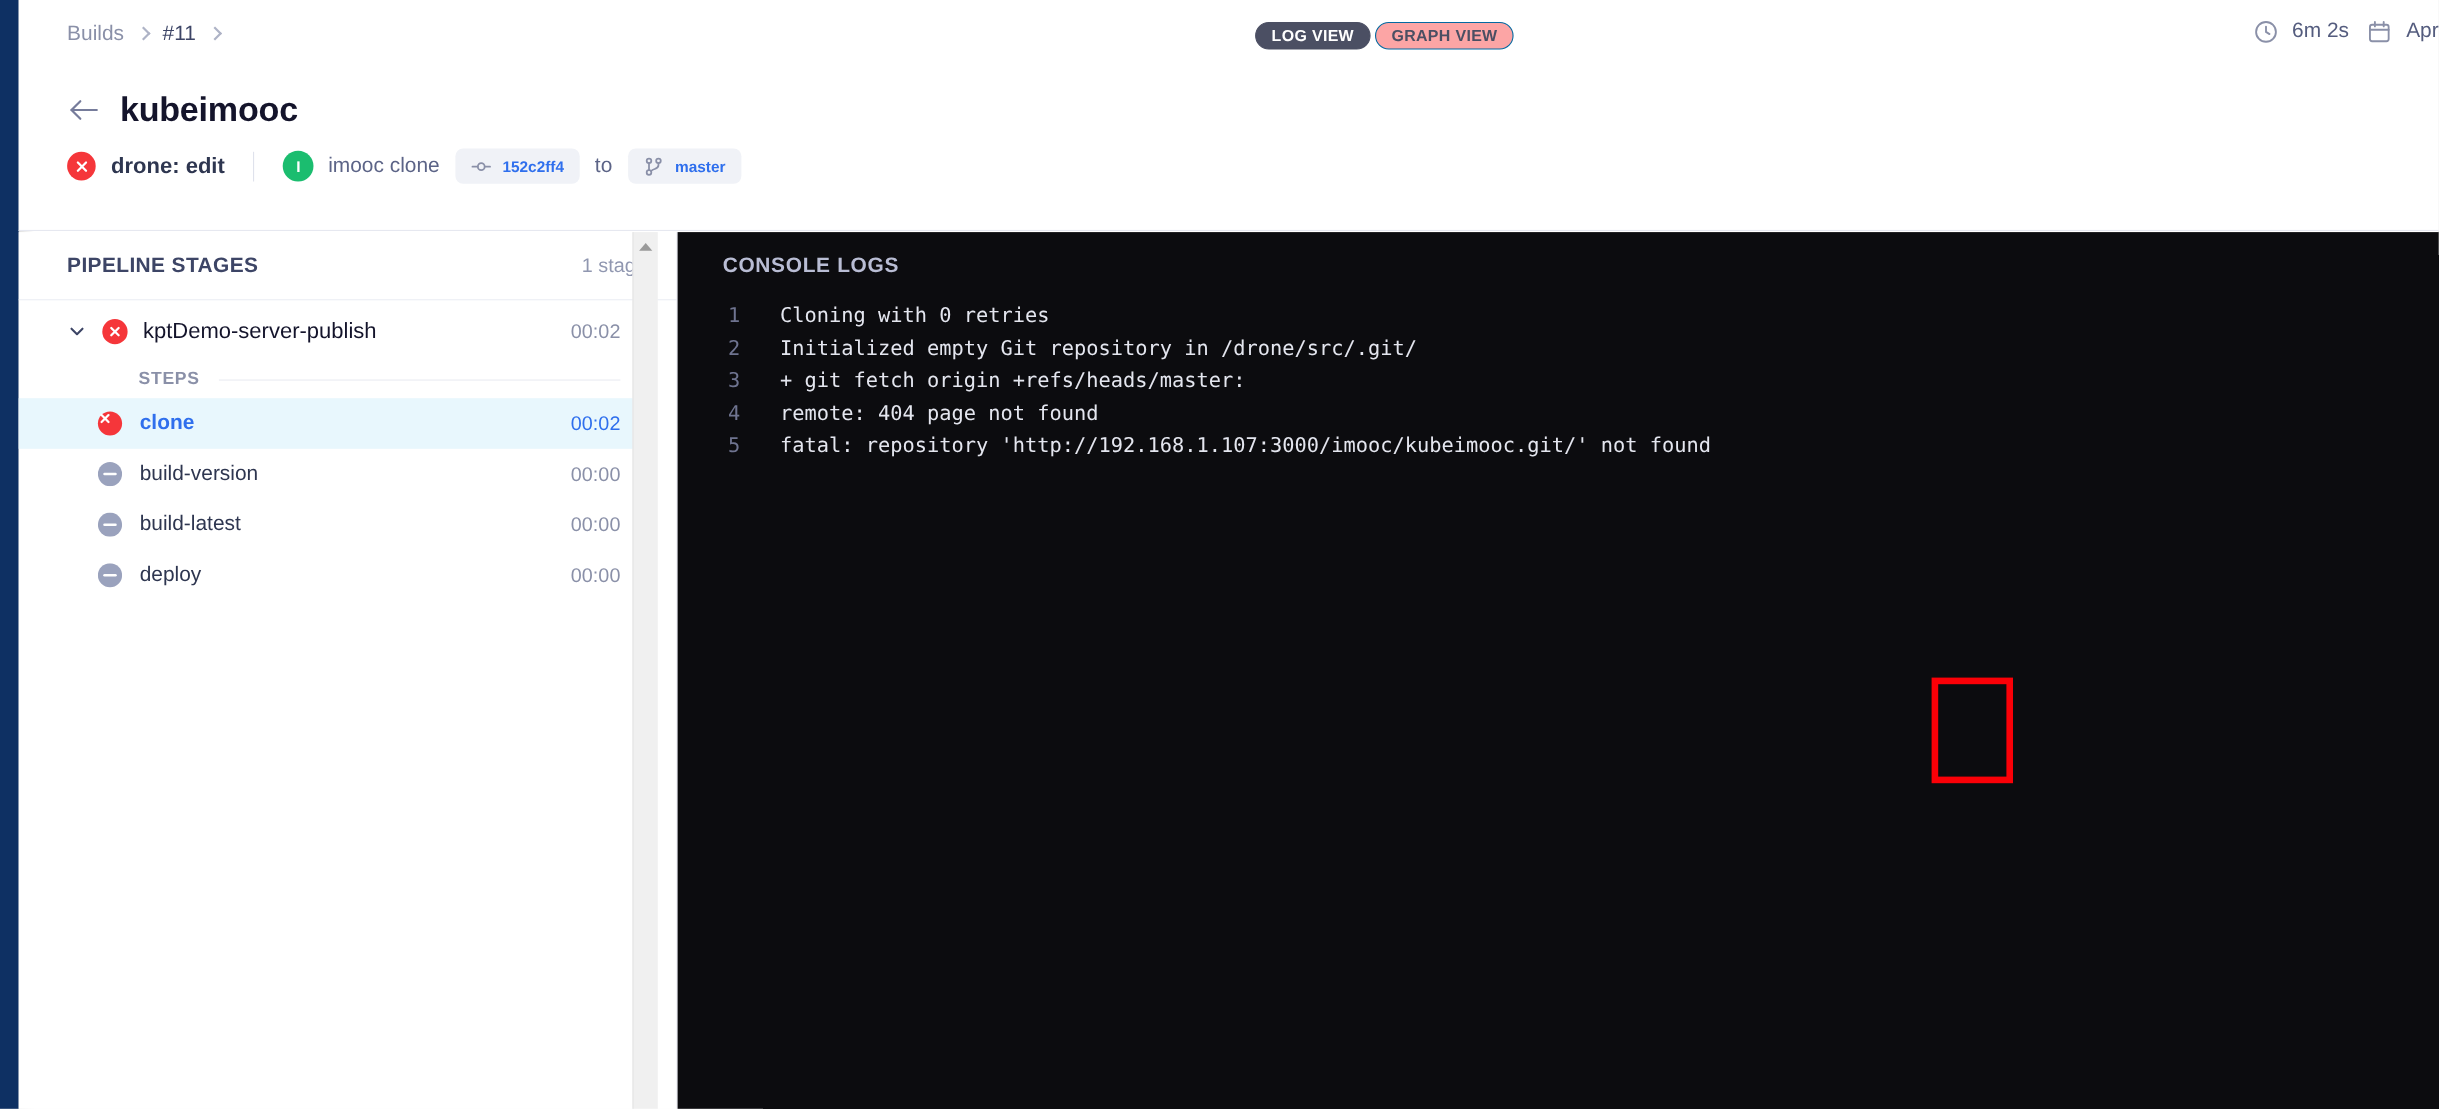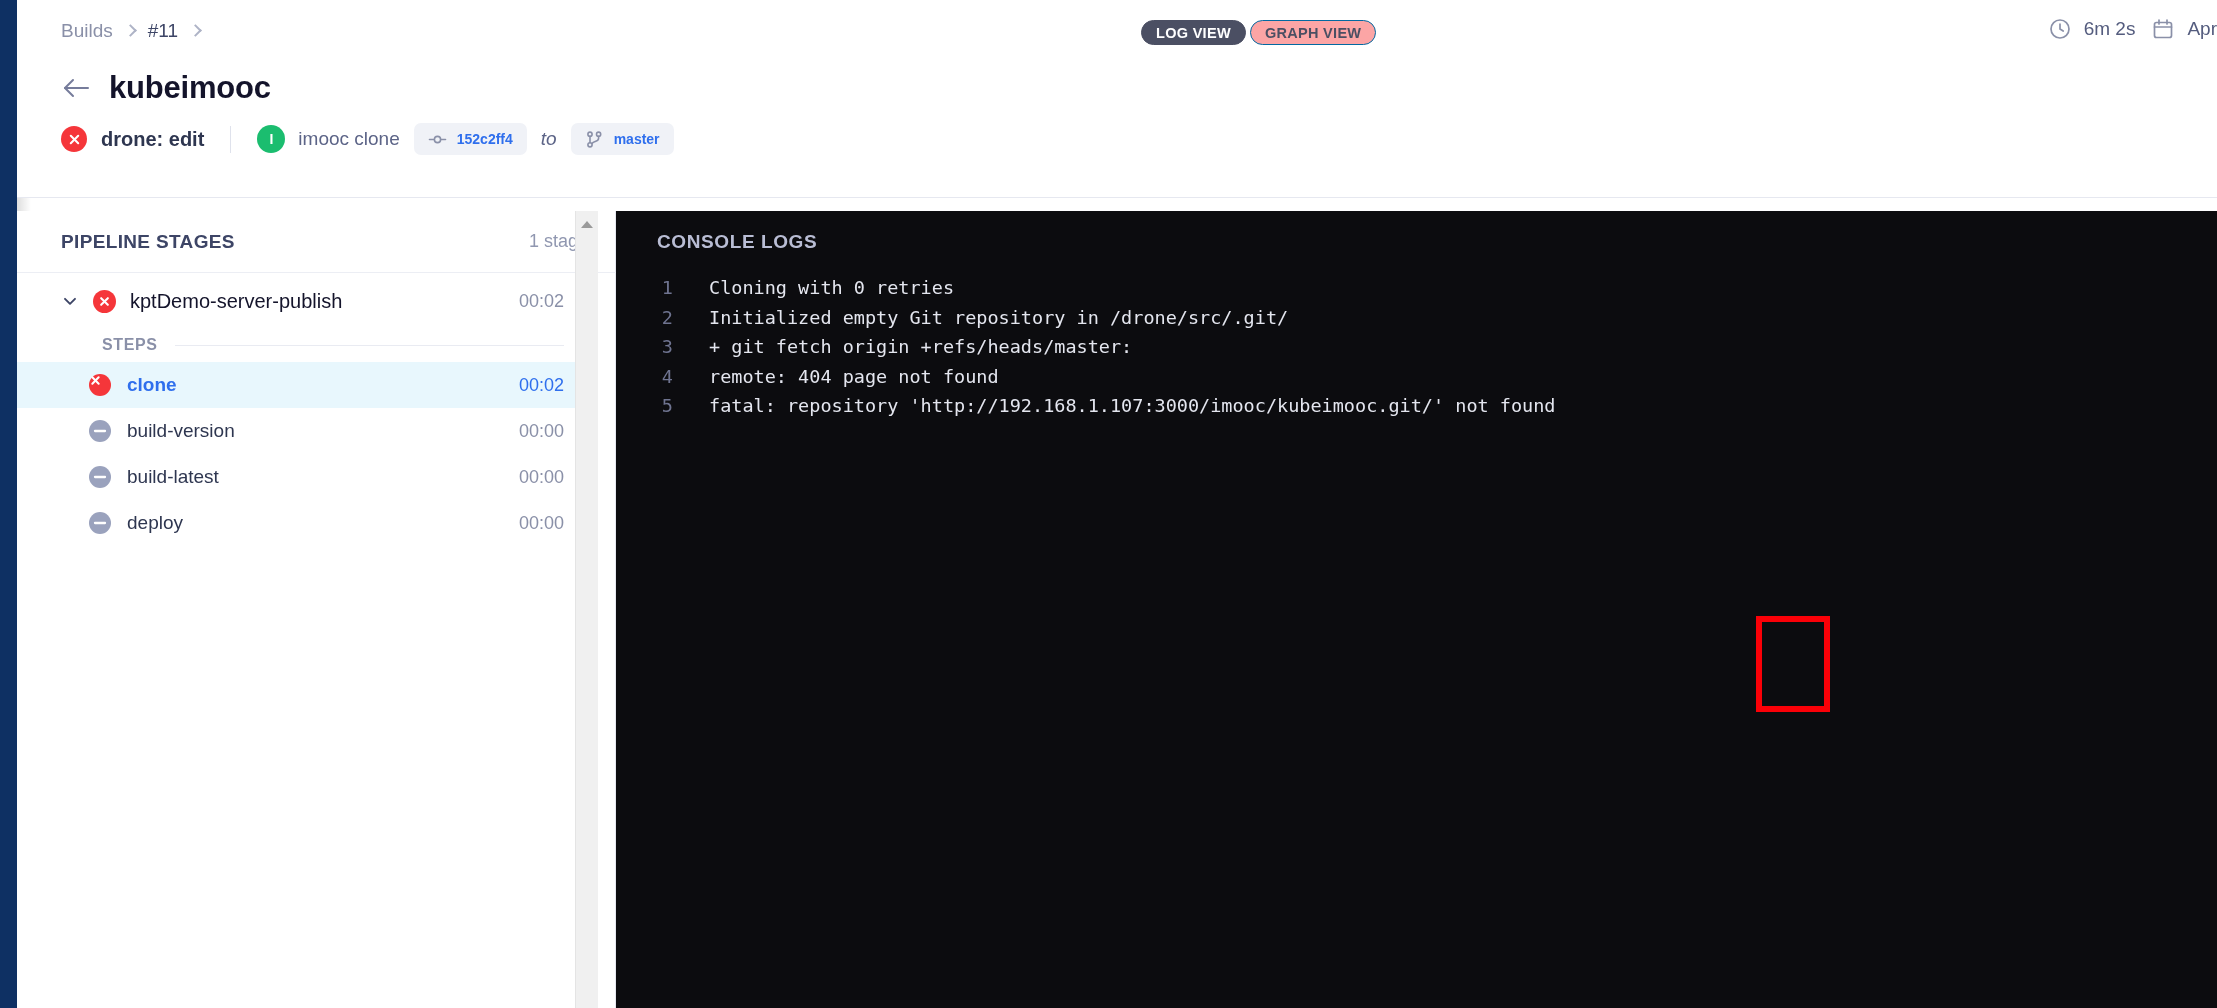--- a/index.html
+++ b/index.html
@@ -60,21 +60,21 @@
     position:absolute; right:0; top:17px;
     display:flex; align-items:center; gap:16px;
     font-size:19px; color:#545c7e;
     padding-right:0;
   }
   .meta-item { display:flex; align-items:center; gap:12px; white-space:nowrap; }
   .meta-icon { width:24px; height:24px; display:block; flex:0 0 auto; }
 
   
   #build-header {
-    position:absolute; left:17px; top:48px;
+    position:absolute; left:17px; top:60px;
     width:2200px; height:150px;
     background:#ffffff;
     border-bottom:1px solid #e6e8f0;
   }
   #title-row {
     position:absolute; left:44px; top:22px;
     display:flex; align-items:center; gap:18px;
   }
   #back-arrow { width:30px; height:24px; display:block; cursor:pointer; }
   #build-title {
@@ -110,21 +110,21 @@
   #push-text { font-size:19px; color:#5c6487; margin-left:13px; }
   .ref-pill {
     display:flex; align-items:center; gap:10px;
     background:#f0f2f7; border-radius:7px;
     height:32px; padding:0 14px;
     margin-left:14px;
     font-size:14px; color:#2f6fed; font-weight:bold;
     cursor:pointer;
   }
   .ref-pill svg { width:19px; height:19px; display:block; flex:0 0 auto; }
-  #to-word { font-size:19px; color:#5c6487; margin-left:14px;font-style:italic; }
+  #to-word { font-size:19px; color:#5c6487; margin-left:14px; }
 
   
   #sidebar {
     position:absolute; left:17px; top:211px;
     width:599px; height:797px;
     background:#ffffff;
     border-right:1px solid #e6e8f0;
   }
   #sidebar-header {
     position:absolute; left:0; top:0;
@@ -151,21 +151,21 @@
     margin-right:14px; display:block;
   }
   #stage-name {
     font-size:20px; color:#14142b; font-weight:normal;
     margin-left:14px; flex:1;
   }
   #stage-time { font-size:18px; color:#8a90a8; }
 
   #steps-label-row {
     display:flex; align-items:center; gap:18px;
-    padding-left:85px; padding-right:28px;
+    padding-left:109px; padding-right:28px;
     height:34px;
   }
   #steps-label {
     font-size:16px; color:#8a90a8; font-weight:bold;
     letter-spacing:0.6px; white-space:nowrap;
   }
   #steps-rule { flex:1; height:1px; background:#e9ebf2; }
 
   .step-row {
     display:flex; align-items:center;

